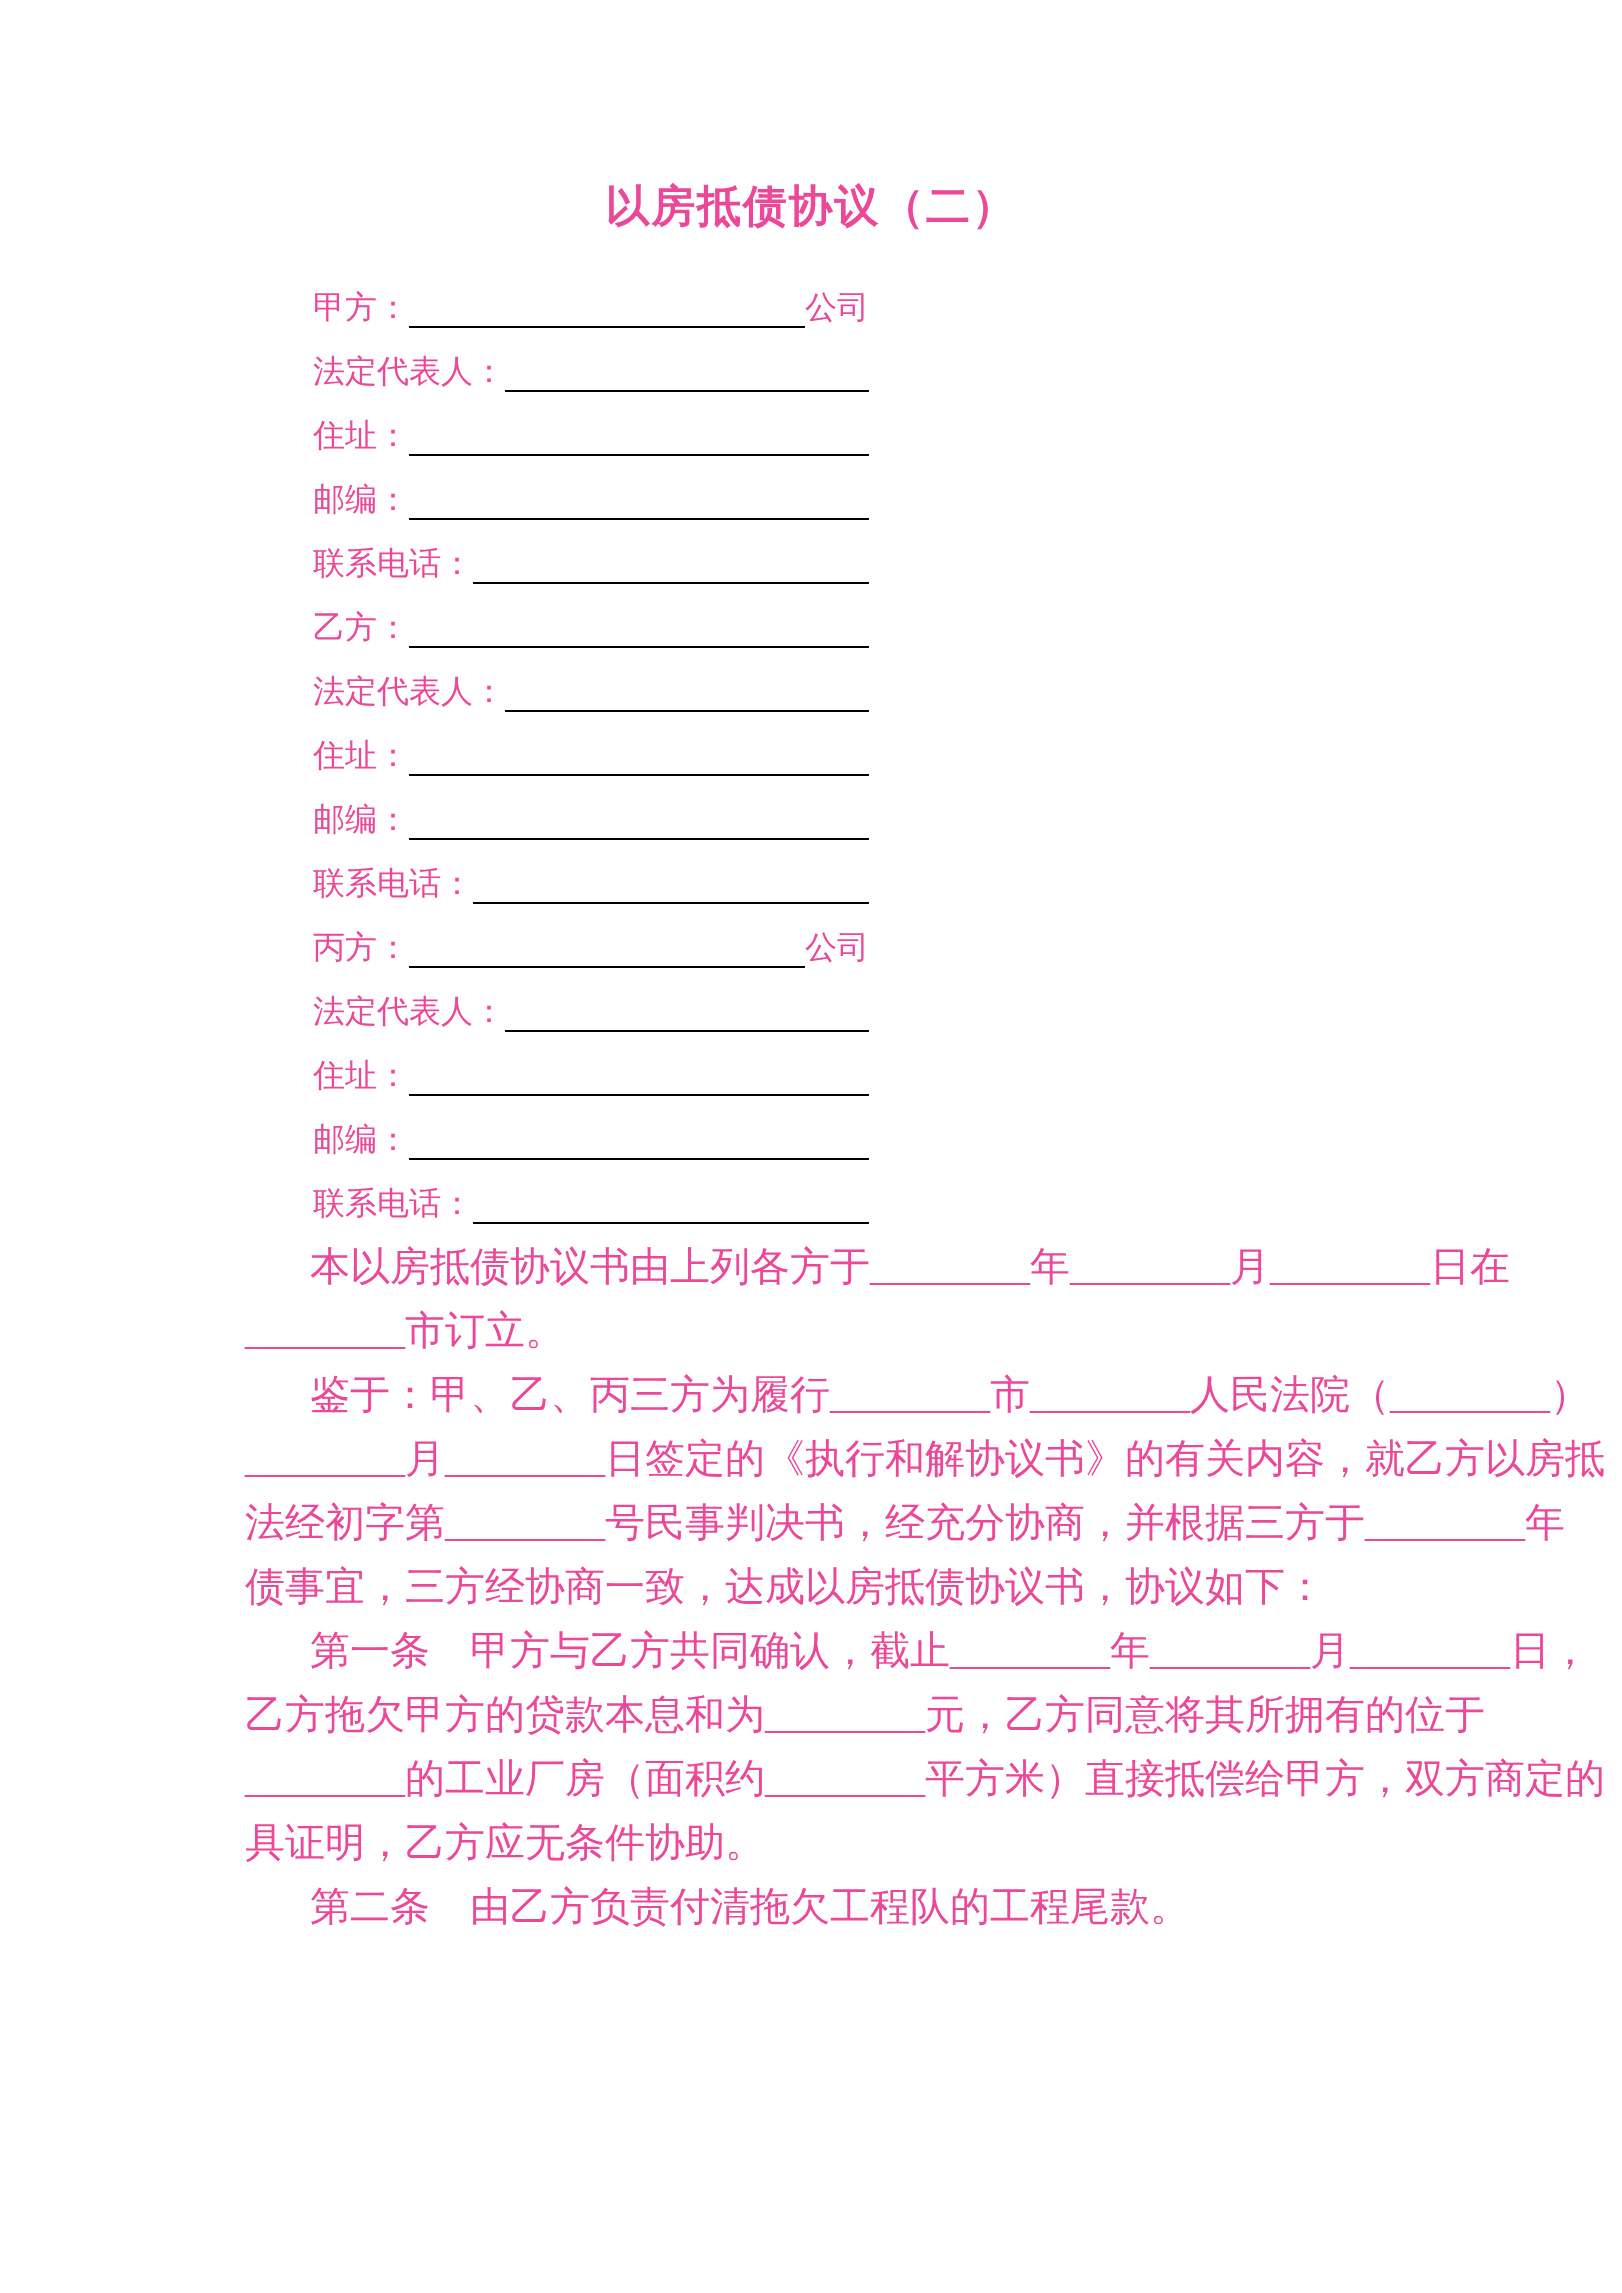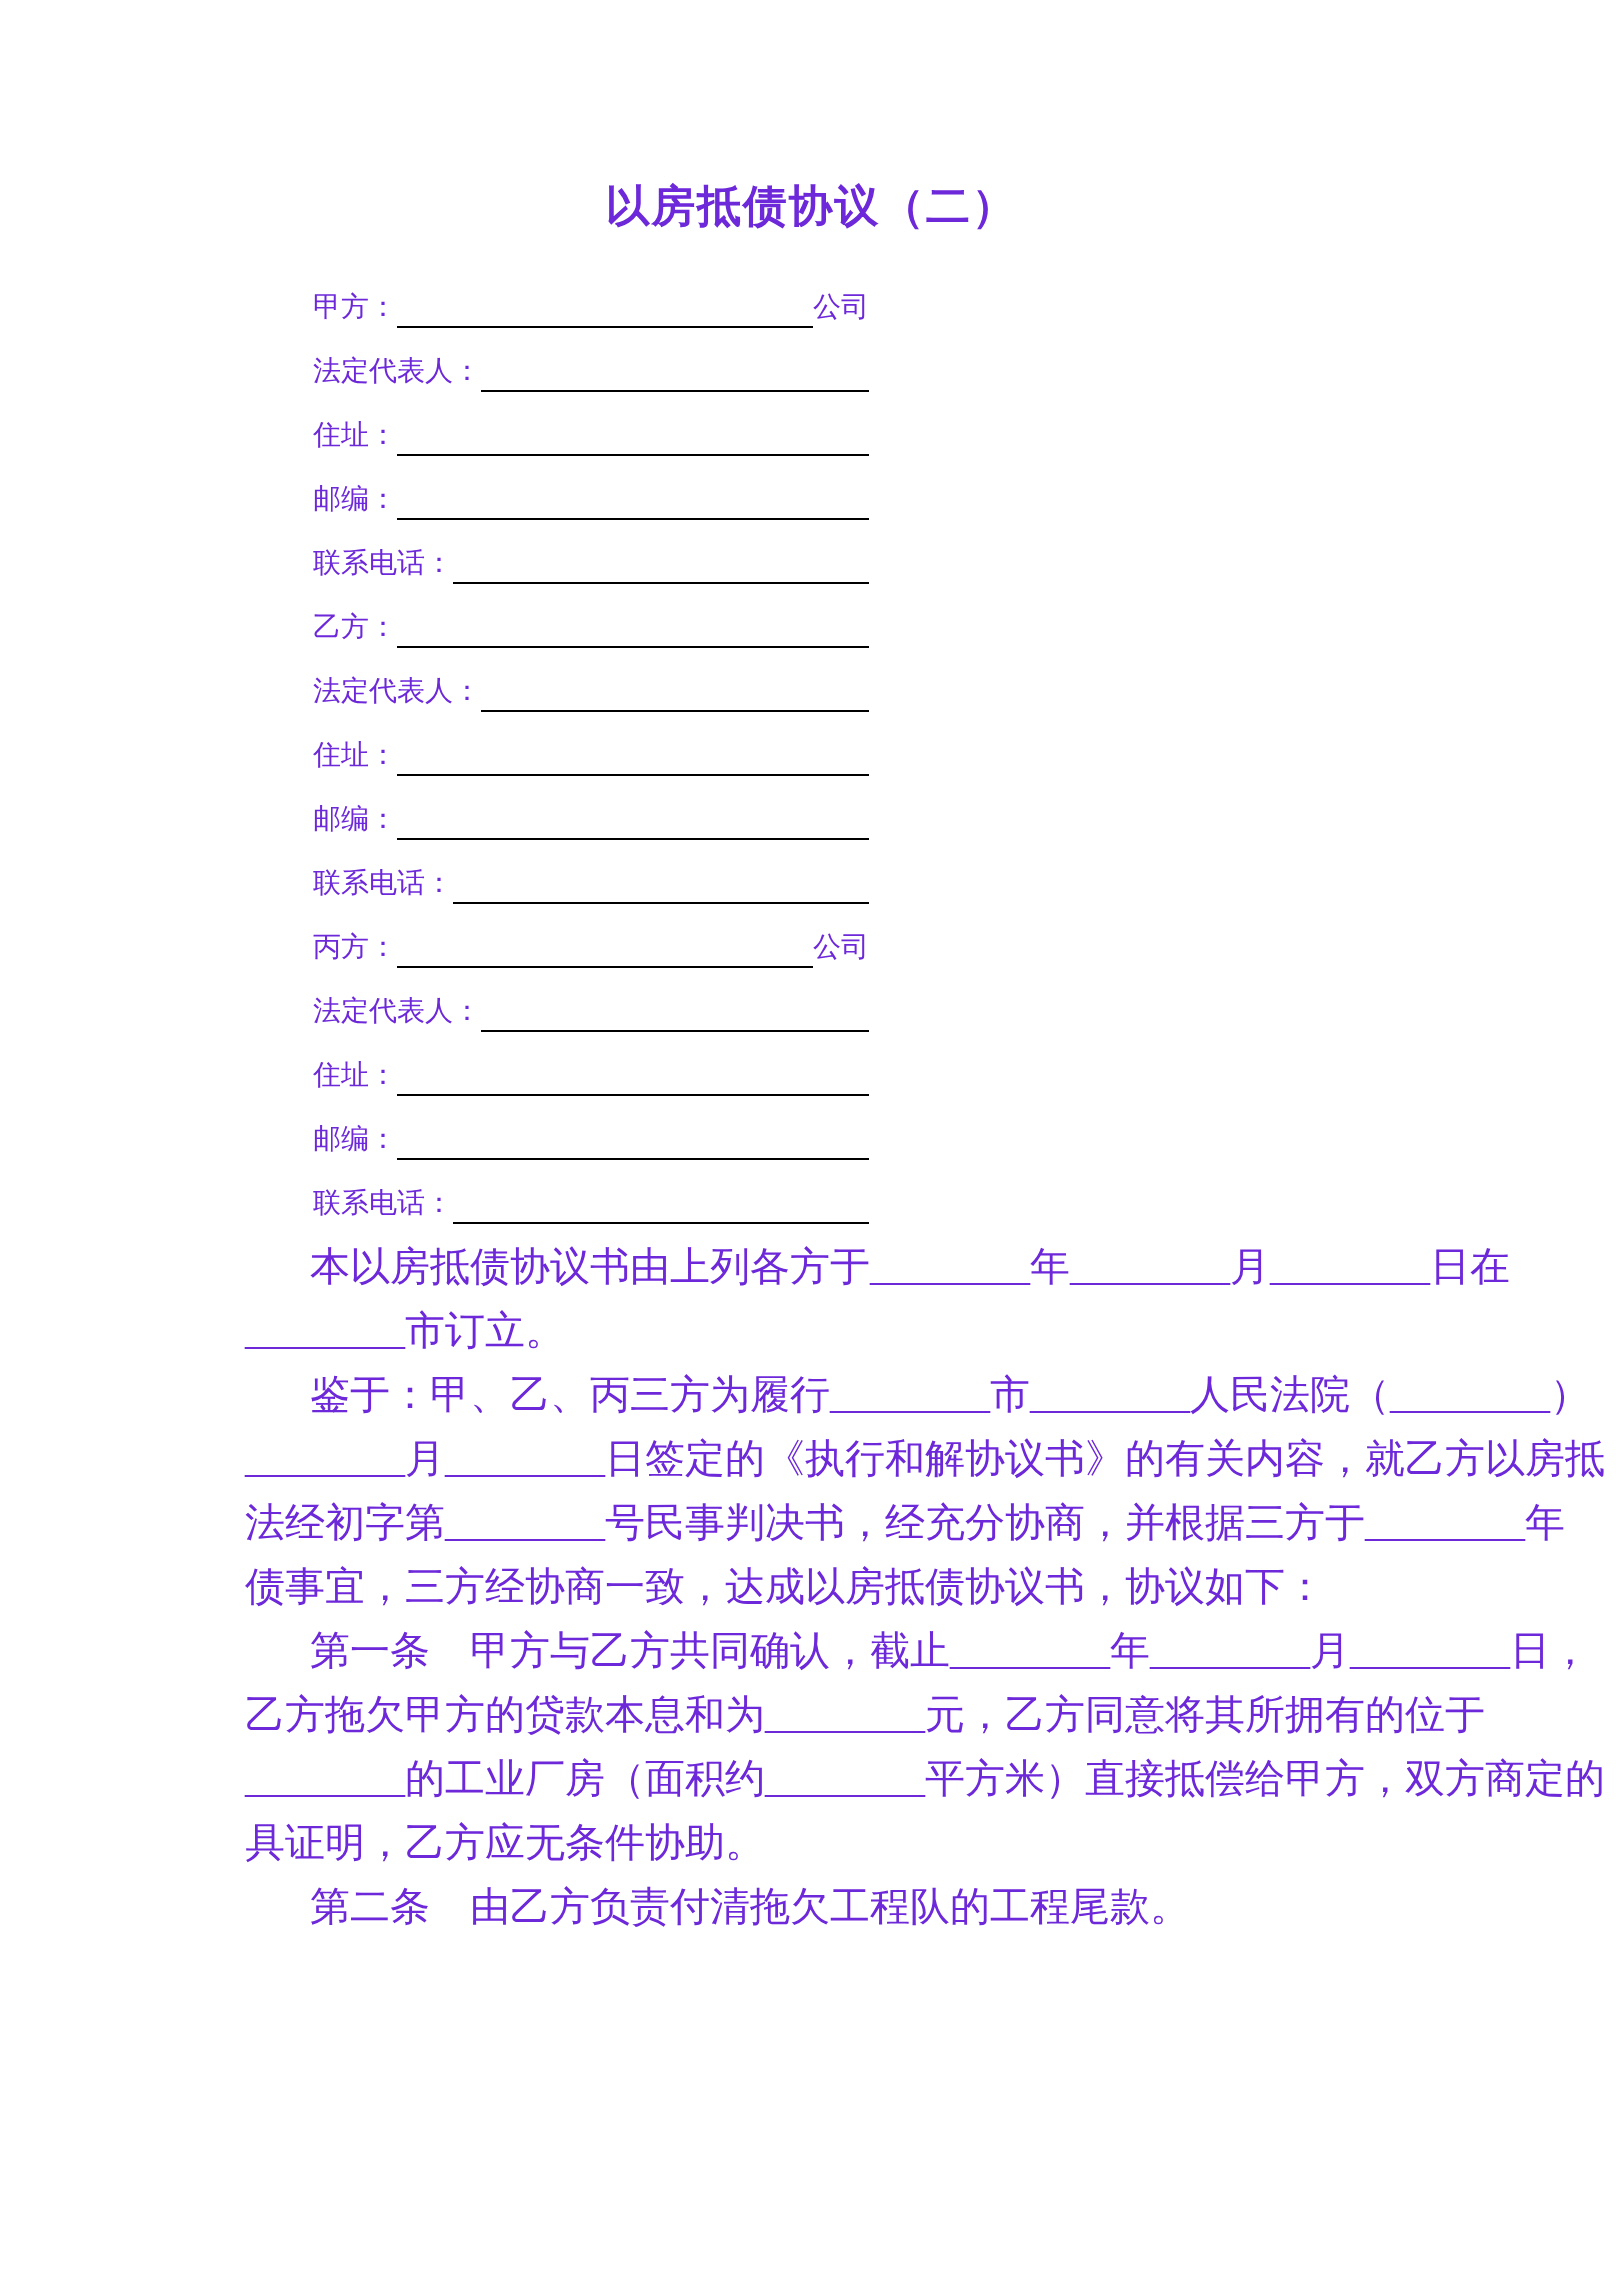--- a/index.html
+++ b/index.html
@@ -5,21 +5,21 @@
   html, body {
     margin: 0;
     padding: 0;
     background: #ffffff;
   }
   .page {
     position: relative;
     width: 1623px;
     height: 2294px;
     background: #ffffff;
-    color: #6d28d9;
+    color: #ec4899;
     font-family: "Liberation Serif", "DejaVu Serif", serif;
     box-sizing: border-box;
     padding: 175px 245px 0 245px;
     overflow: hidden;
   }
   .title {
     margin: 0;
     text-align: center;
     font-size: 44px;
     font-weight: 700;
@@ -27,21 +27,21 @@
     letter-spacing: 1.8px;
   }
   .party-block {
     margin-top: 36px;
     margin-left: 68px; 
   }
   .prow {
     display: flex;
     width: 556px;
     height: 64px;
-    font-size: 28px;
+    font-size: 32px;
   }
   .plabel, .psuffix {
     line-height: 64px;
     white-space: pre;
     flex: 0 0 auto;
   }
   .blank {
     flex: 1 1 auto;
     border-bottom: 2.7px solid #000000;
     margin-bottom: 11px;

